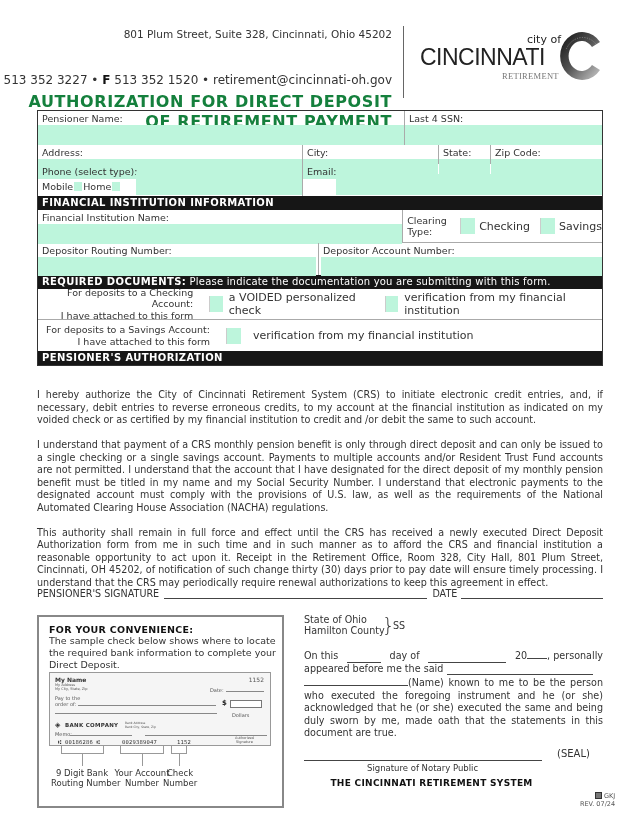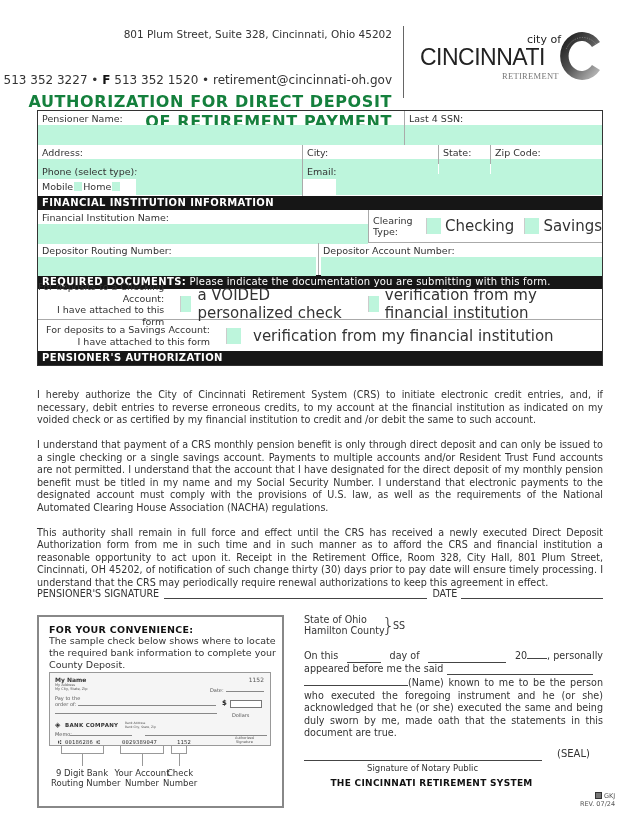--- a/index.html
+++ b/index.html
@@ -22,21 +22,21 @@
   .form { position: absolute; left: 37px; top: 110px; width: 566px; border: 1.5px solid #333; }
   .row { display: flex; border-bottom: 1px solid #aaa; position: relative; }
   .cell { position: relative; border-right: 1px solid #aaa; }
   .cell:last-child { border-right: none; }
   .lbl { font-size: 9.5px; color: #333; padding: 2px 4px 0 4px; line-height: 12px; white-space: nowrap; }
   .fill { background: #bdf5dc; }
   .sec-bar { background: #161616; color: #fff; font-size: 10px; font-weight: bold; padding: 1px 4px; height: 14px; line-height: 12px; letter-spacing: 0.4px; white-space: nowrap; }
   .sec-bar span.norm { font-weight: normal; letter-spacing: 0.2px; }
   .cb { display: inline-block; width: 14px; height: 15px; background: #bdf5dc; border-left: 1px solid #ccc; vertical-align: middle; }
   .cb-sm { display: inline-block; width: 8px; height: 9px; background: #bdf5dc; vertical-align: -1px; margin: 0 1px; }
-  .opt { font-size: 15px; color: #333; vertical-align: middle; }
+  .opt { font-size: 11px; color: #333; vertical-align: middle; }
 
   .docs-row { display: flex; align-items: center; height: 31px; border-bottom: 1px solid #aaa; }
   .docs-lbl { width: 178px; text-align: right; font-size: 9.5px; line-height: 11.5px; color: #333; padding-right: 6px; }
   .docs-opts { display: flex; align-items: center; gap: 6px; padding-left: 10px; }
   .docs-opts .cb { width: 15px; height: 16px; }
 
   .body-text { position: absolute; left: 37px; top: 389px; width: 566px; font-size: 9.6px; line-height: 12.5px; color: #333; text-align: justify; }
   .body-text p { margin-bottom: 12.5px; }
   .sig-line { position: absolute; left: 37px; top: 588px; width: 566px; font-size: 9.6px; color: #333; display: flex; align-items: flex-end; justify-content: space-between; }
   .uline { border-bottom: 1px solid #444; height: 11px; display: inline-block; }
@@ -211,21 +211,21 @@
 
 <div class="sig-line">
   <span>PENSIONER'S  SIGNATURE</span>
   <span class="uline" style="width:263px; margin-left:4px;"></span>
   <span style="margin-left:5px;">DATE</span>
   <span class="uline" style="width:142px; margin-left:3px;"></span>
 </div>
 
 <div class="conv-box">
   <div class="conv-title">FOR YOUR CONVENIENCE:</div>
-  <div class="conv-text">The sample check below shows where to locate the required bank information to complete your County Deposit.</div>
+  <div class="conv-text">The sample check below shows where to locate the required bank information to complete your Direct Deposit.</div>
   <div class="check">
     <span class="chk-t" style="left:5px; top:3px; font-size:6px; font-weight:bold; color:#333;">My Name</span>
     <span class="chk-t" style="left:5px; top:10px; font-size:3.5px;">My Address</span>
     <span class="chk-t" style="left:5px; top:14px; font-size:3.5px;">My City, State, Zip</span>
     <span class="chk-t" style="right:6px; top:3px; font-size:6px;">1152</span>
     <span class="chk-t" style="left:160px; top:14px;">Date:</span>
     <div class="chk-line" style="left:176px; top:18px; width:38px;"></div>
     <span class="chk-t" style="left:5px; top:22px;">Pay to the</span>
     <span class="chk-t" style="left:5px; top:28px;">order of:</span>
     <div class="chk-line" style="left:28px; top:32px; width:138px;"></div>

